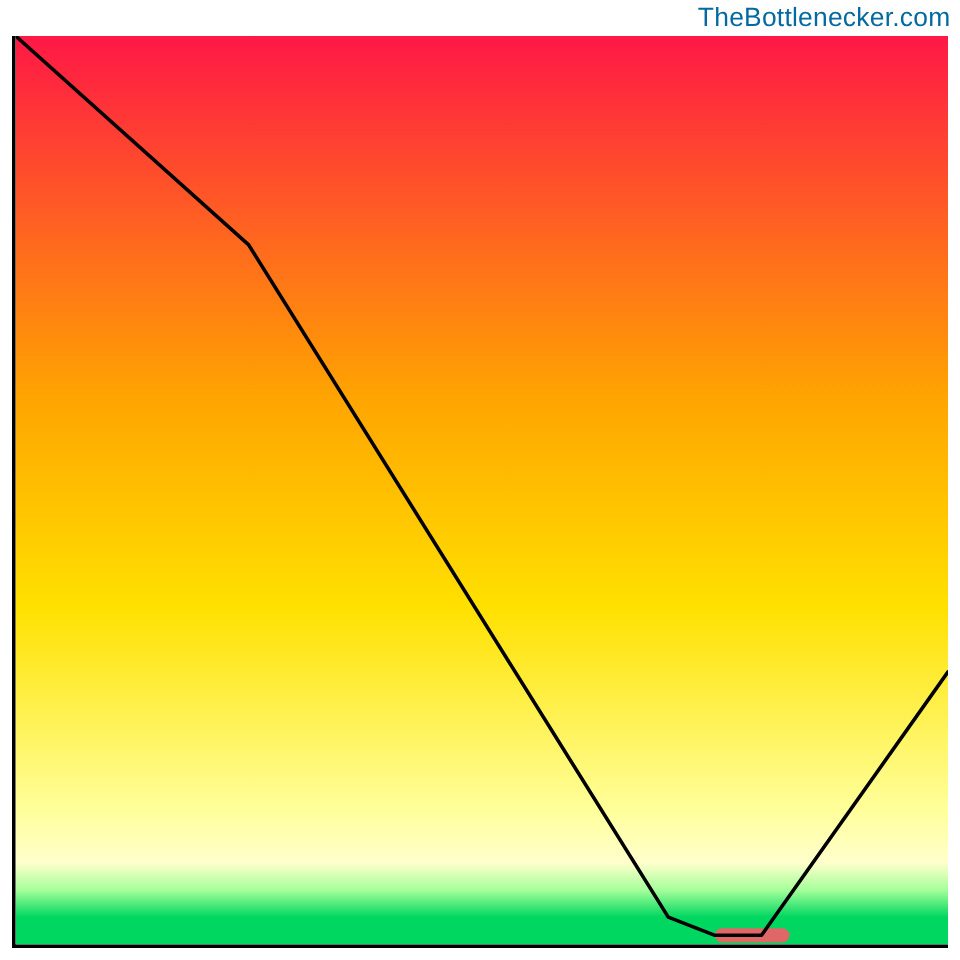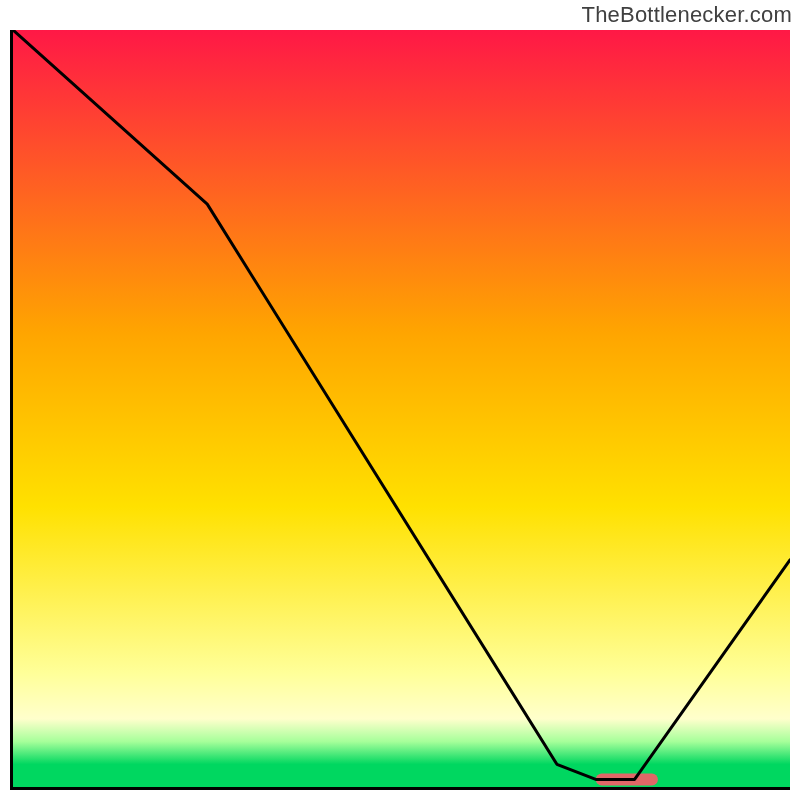--- a/index.html
+++ b/index.html
@@ -15,21 +15,21 @@
     position: relative;
     width: 800px;
     height: 800px;
   }
   .attribution {
     position: absolute;
     top: 2px;
     right: 8px;
     font-size: 22px;
     font-weight: 500;
-    color: #404040;
+    color: #0369a1;
     letter-spacing: 0.2px;
   }
   .plot-frame {
     position: absolute;
     left: 10px;
     top: 30px;
     width: 780px;
     height: 760px;
     box-sizing: border-box;
     border-left: 3px solid #000;

